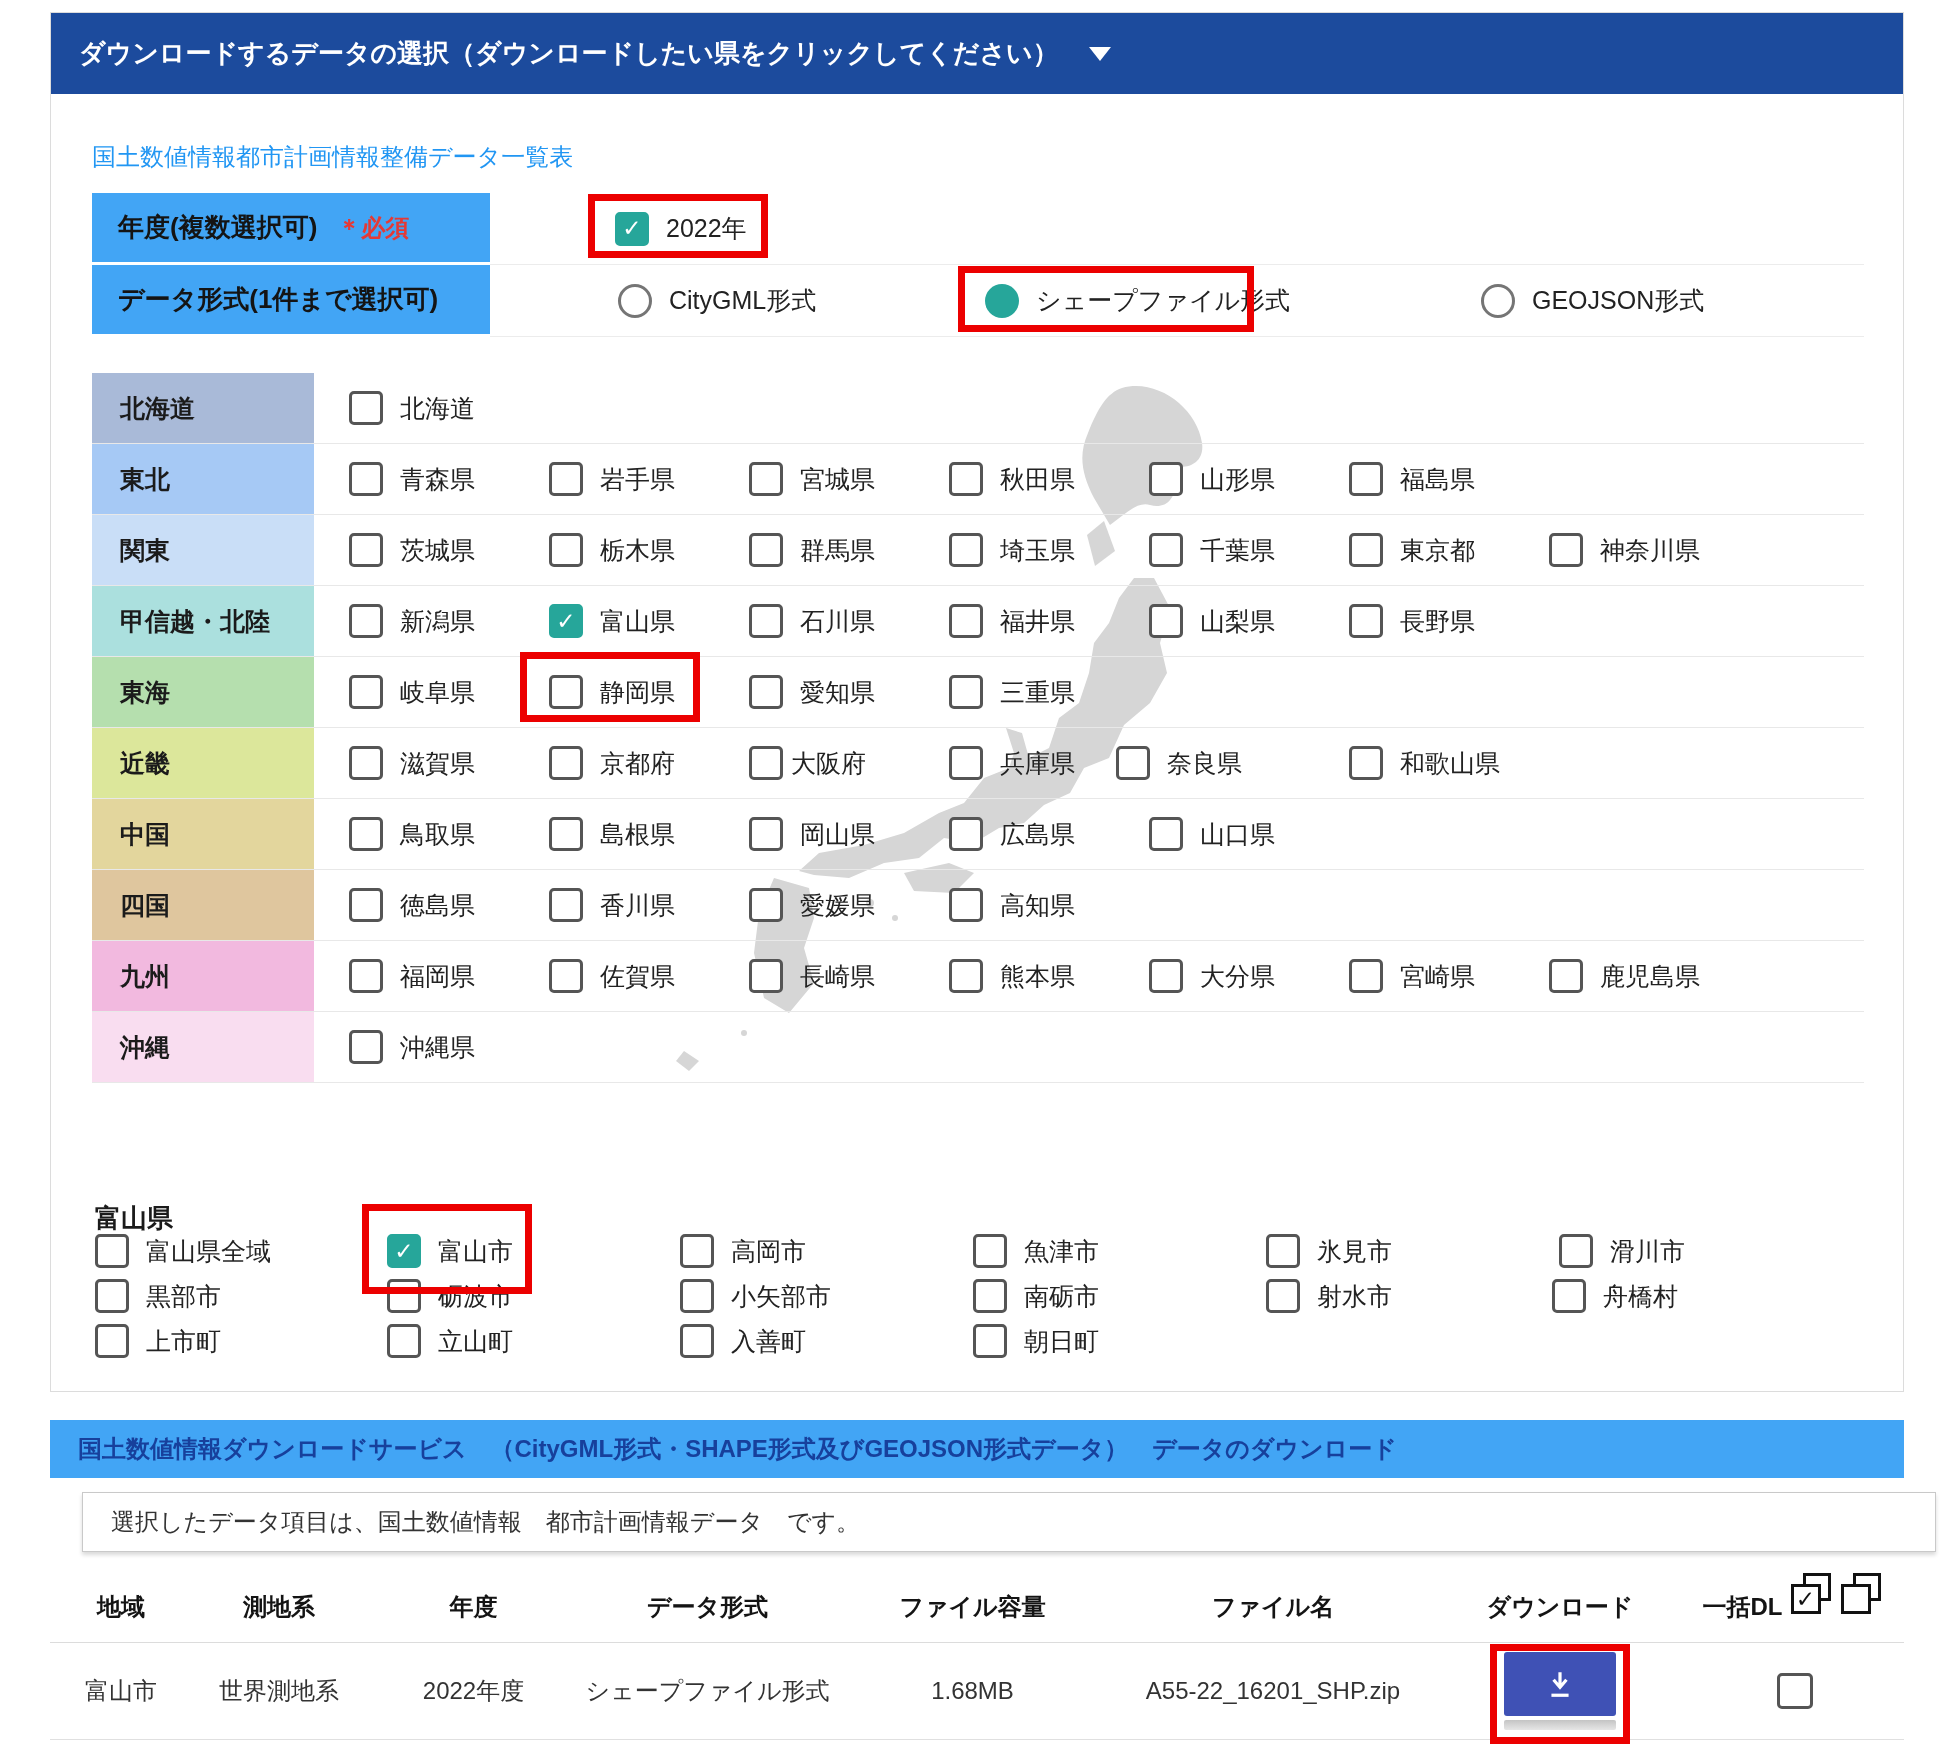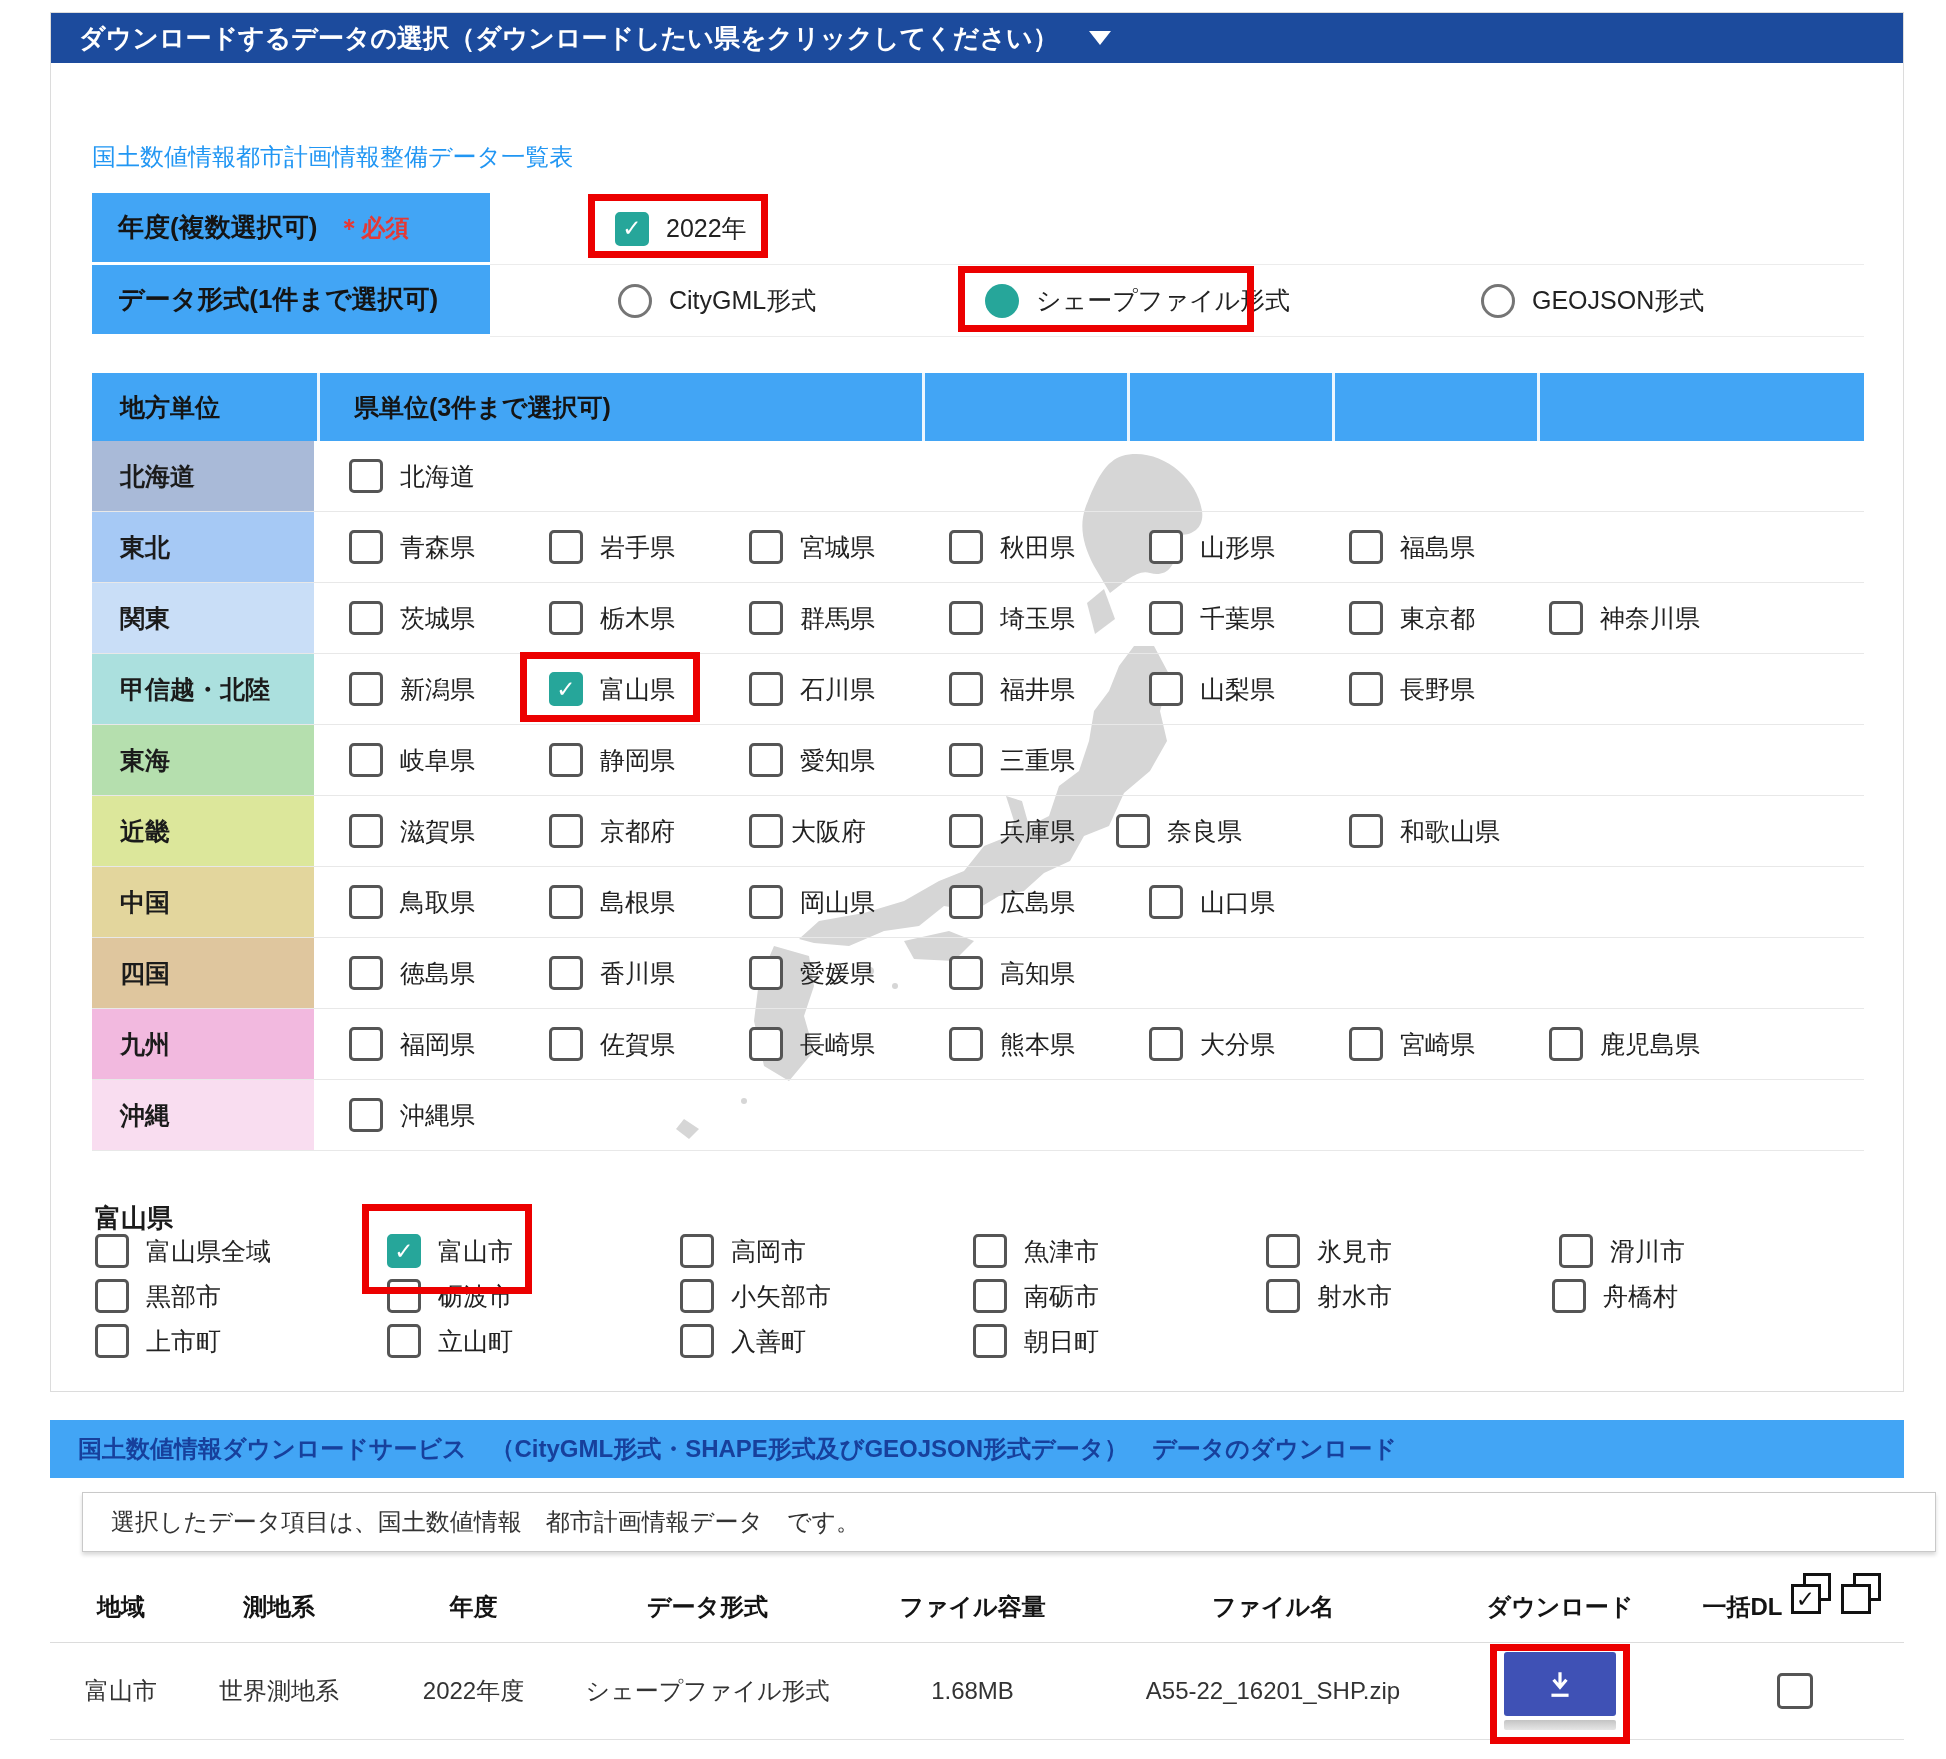--- a/index.html
+++ b/index.html
@@ -5,21 +5,21 @@
   * { box-sizing: border-box; margin: 0; padding: 0; }
   html,body { background:#fff; }
   body {
     width: 1946px; height: 1759px; position: relative;
     font-family: "Liberation Sans", "DejaVu Sans", sans-serif;
     color: #222;
   }
   
   .panel { position:absolute; left:50px; top:12px; width:1854px; height:1380px;
            background:#fff; border:1px solid #dcdcdc; }
-  .navy-bar { position:absolute; left:0; top:0; right:0; height:50px; background:#1c4b9d;
+  .navy-bar { position:absolute; left:0; top:0; right:0; height:81px; background:#1c4b9d;
               display:flex; align-items:center; padding-left:28px; color:#fff;
               font-size:26px; font-weight:700; cursor:pointer; }
   .caret { display:inline-block; width:0; height:0; border-left:11px solid transparent;
            border-right:11px solid transparent; border-top:14px solid #fff; margin-left:30px; }
   .link { position:absolute; left:41px; top:128px; color:#2196f3; font-size:24px;
           text-decoration:none; cursor:pointer; }
   
   .form { position:absolute; left:41px; top:180px; width:1772px; }
   .form-row { display:flex; height:72px; }
   .flabel { width:398px; height:69px; background:#42a5f5; display:flex; align-items:center;
@@ -119,29 +119,20 @@
           </label>
           <label class="radio-item" style="left: 991px;">
             <span class="radio"></span>
             <span class="opt-label">GEOJSON形式</span>
           </label>
         </div>
     </div>
   </div>
 
   <div class="region-table">
-    <div class="rt-header">
-      <div class="rt-h1">地方単位</div>
-      <div class="rt-h2">県単位(3件まで選択可)</div>
-      <div class="hgap" style="left:225px"></div>
-      <div class="hgap" style="left:830px"></div>
-      <div class="hgap" style="left:1035px"></div>
-      <div class="hgap" style="left:1240px"></div>
-      <div class="hgap" style="left:1445px"></div>
-    </div>
     <div id="region-body">
       <svg class="japan-map" viewBox="0 0 620 710" aria-hidden="true">
         <g fill="#d6d6d6">
           <path d="M470,25 C505,15 545,45 550,80 C553,100 535,108 518,102 C530,125 520,148 498,142 C485,138 472,152 458,162 L442,135 C430,112 426,92 436,70 C446,45 455,30 470,25 Z"></path>
           <path d="M452,158 L463,188 L443,203 L435,172 Z"></path>
           <path d="M502,215 L518,245 L508,280 L515,310 L498,340 L472,362 L457,395 L432,405 L418,430 L392,442 L372,460 L347,465 L322,480 L292,475 L267,495 L232,500 L197,515 L162,512 L147,508 L167,490 L212,482 L252,470 L287,450 L312,440 L332,415 L357,405 L362,390 L354,365 L370,370 L377,395 L397,385 L407,355 L427,340 L437,310 L442,280 L457,260 L467,235 L482,215 Z"></path>
           <path d="M252,510 L297,500 L322,510 L302,530 L262,528 Z"></path>
           <path d="M122,515 L157,525 L162,555 L152,585 L162,620 L137,650 L112,635 L102,590 L107,550 Z"></path>
           <path d="M32,688 L47,698 L37,708 L24,698 Z"></path>
           <circle cx="218" cy="540" r="4"></circle>

